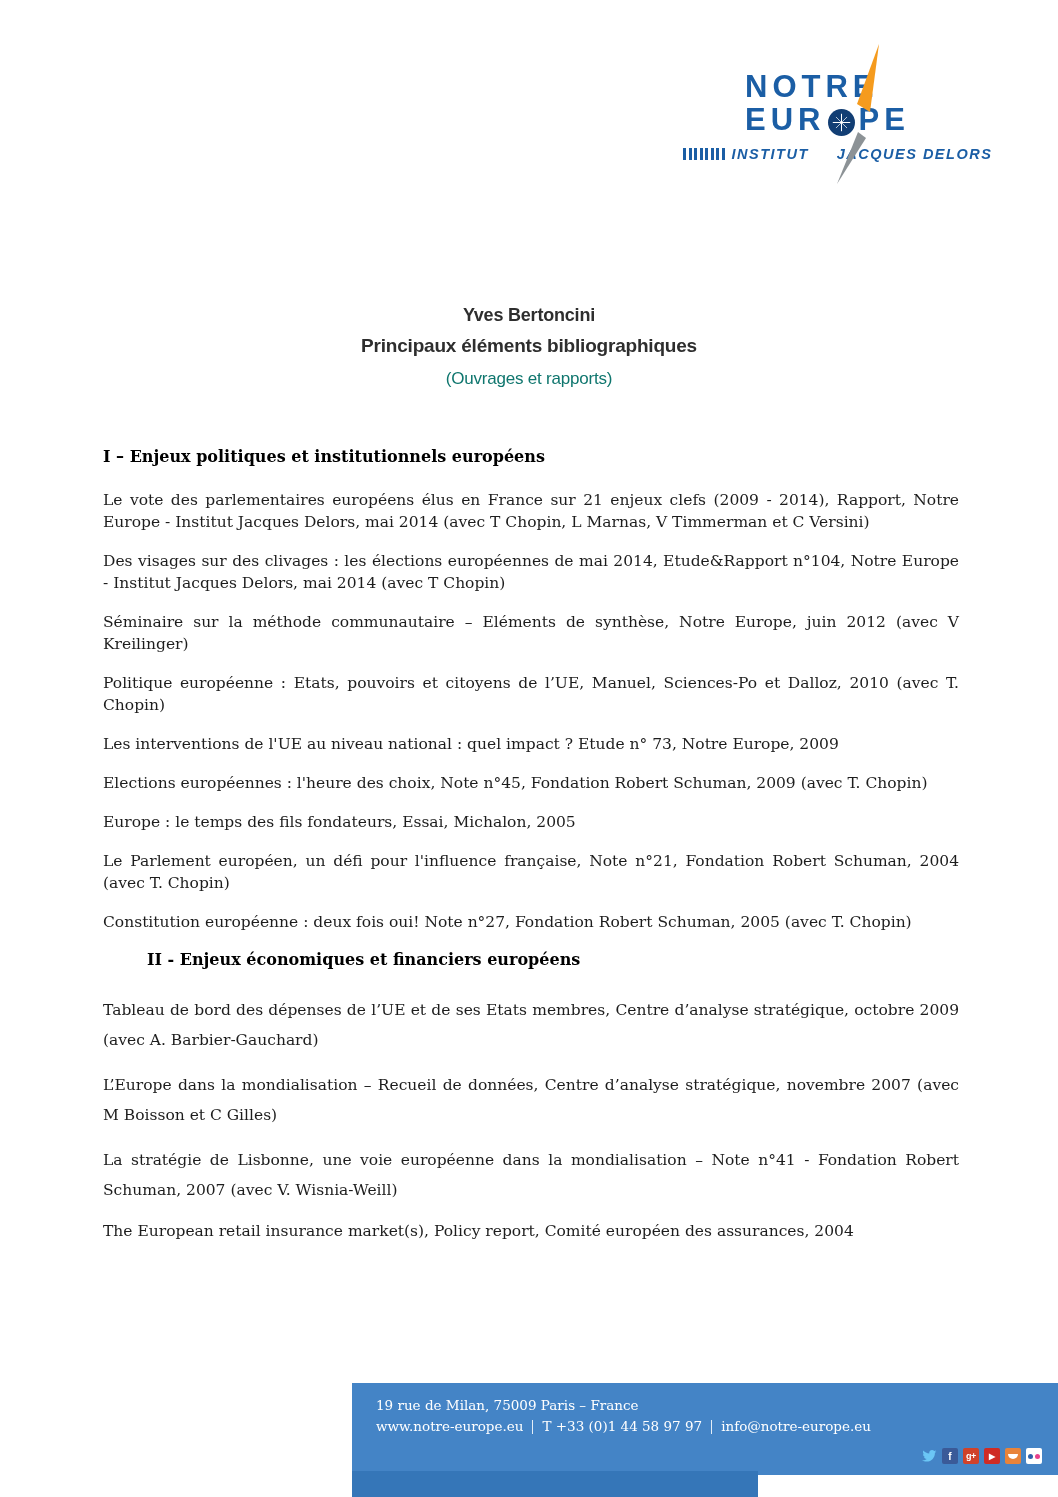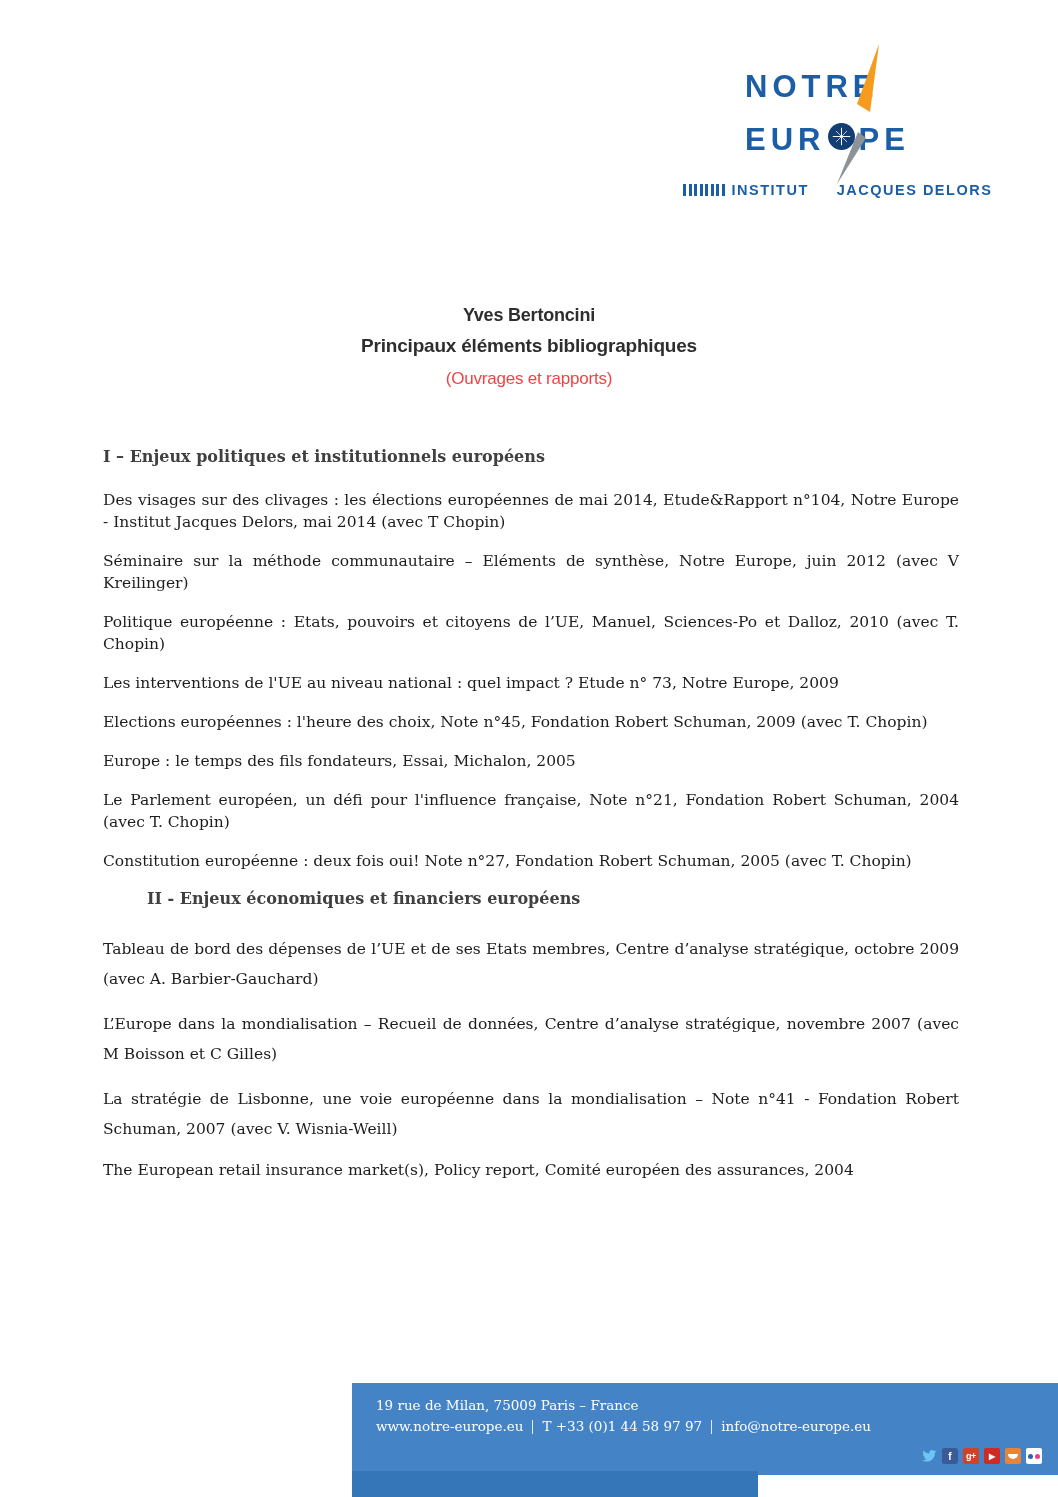--- a/index.html
+++ b/index.html
@@ -9,47 +9,47 @@
     background:#fff; overflow:hidden;
     font-family:"DejaVu Serif", serif; color:#1d1d1d;
   }
 
   
   .logo { position:absolute; top:70px; left:683px; width:310px; font-family:"Liberation Sans", sans-serif; }
   .logo-text { position:relative; padding-left:62px; }
   .logo-notre, .logo-europe {
     color:var(--logo-blue,#1b5ea5); font-weight:bold; font-size:31px; letter-spacing:5px; line-height:33px;
   }
-  .logo-europe { display:flex; align-items:flex-start;margin-top:20px; }
+  .logo-europe { display:flex; align-items:flex-end; }
   .logo-o {
     display:inline-flex; width:27px; height:27px; border-radius:50%;
     background:#123e74; align-items:center; justify-content:center;
     margin:0 3px; position:relative; z-index:2;
   }
   .logo-needle { position:absolute; left:130px; top:-28px; width:70px; height:145px; z-index:1; }
   .logo-sub {
-    margin-top:26px; display:flex; align-items:center; gap:7px;
-    color:var(--logo-blue,#1b5ea5); font-weight:bold; font-size:14.5px; letter-spacing:1.5px; white-space:nowrap;
+    margin-top:10px; display:flex; align-items:center; gap:7px;
+    color:var(--logo-blue,#1b5ea5); font-weight:bold; font-size:14.5px; letter-spacing:1.5px; white-space:nowrap;font-style:italic;
   }
   .bars { display:flex; gap:2.5px; align-items:center; }
   .bars i { display:block; width:3px; height:12px; background:var(--logo-blue,#1b5ea5); }
   .sub-gap { display:inline-block; width:14px; }
 
   
   .title-block {
     position:absolute; top:300px; left:0; right:0; text-align:center;
     font-family:"Liberation Sans", sans-serif; color:#2e2e2e; letter-spacing:-0.2px;
   }
   .title-author { font-size:18px; font-weight:bold; line-height:30px; }
   .title-main   { font-size:19px; font-weight:bold; line-height:32px; }
-  .title-sub    { font-size:17px; font-weight:normal; color:#ef4444; line-height:34px; }
+  .title-sub    { font-size:17px; font-weight:normal; color:#0f766e; line-height:34px; }
 
   
   .content { position:absolute; top:447px; left:103px; width:856px; font-size:15.5px; }
-  .sec-heading { font-size:16px; font-weight:bold; color:#404040; margin-bottom:23px; }
+  .sec-heading { font-size:16px; font-weight:bold; color:#000000; margin-bottom:23px; }
   .sec-heading.second { margin-top:10px; margin-bottom:26px;margin-left:44px; }
   .entry { text-align:justify; line-height:22px; margin-bottom:17px; }
   .entry.spaced { line-height:30px; margin-bottom:15px; }
 
   
   .footer-bar {
     position:absolute; left:352px; right:0; top:1383px; height:92px;
     background:var(--footer-blue,#4484c6); color:#fff;
     padding:12px 0 0 24px; font-size:13.5px;
   }
@@ -123,20 +123,21 @@
 
   <div class="title-block">
     <div class="title-author">Yves Bertoncini</div>
     <div class="title-main">Principaux éléments bibliographiques</div>
     <div class="title-sub">(Ouvrages et rapports)</div>
   </div>
 
   <div class="content">
     <div class="sec-heading">I – Enjeux politiques et institutionnels européens</div>
 
+    <p class="entry">Le vote des parlementaires européens élus en France sur 21 enjeux clefs (2009 - 2014), Rapport, Notre Europe - Institut Jacques Delors, mai 2014 (avec T Chopin, L Marnas, V Timmerman et C Versini)</p>
     <p class="entry">Des visages sur des clivages : les élections européennes de mai 2014, Etude&amp;Rapport n°104, Notre Europe - Institut Jacques Delors, mai 2014 (avec T Chopin)</p>
     <p class="entry">Séminaire sur la méthode communautaire – Eléments de synthèse, Notre Europe, juin 2012 (avec V Kreilinger)</p>
     <p class="entry">Politique européenne : Etats, pouvoirs et citoyens de l’UE, Manuel, Sciences-Po et Dalloz, 2010 (avec T. Chopin)</p>
     <p class="entry">Les interventions de l'UE au niveau national : quel impact ? Etude n° 73, Notre Europe, 2009</p>
     <p class="entry">Elections européennes : l'heure des choix, Note n°45, Fondation Robert Schuman, 2009 (avec T. Chopin)</p>
     <p class="entry">Europe : le temps des fils fondateurs, Essai, Michalon, 2005</p>
     <p class="entry">Le Parlement européen, un défi pour l'influence française, Note n°21, Fondation Robert Schuman, 2004 (avec T. Chopin)</p>
     <p class="entry">Constitution européenne : deux fois oui! Note n°27, Fondation Robert Schuman, 2005 (avec T. Chopin)</p>
 
     <div class="sec-heading second">II - Enjeux économiques et financiers européens</div>

